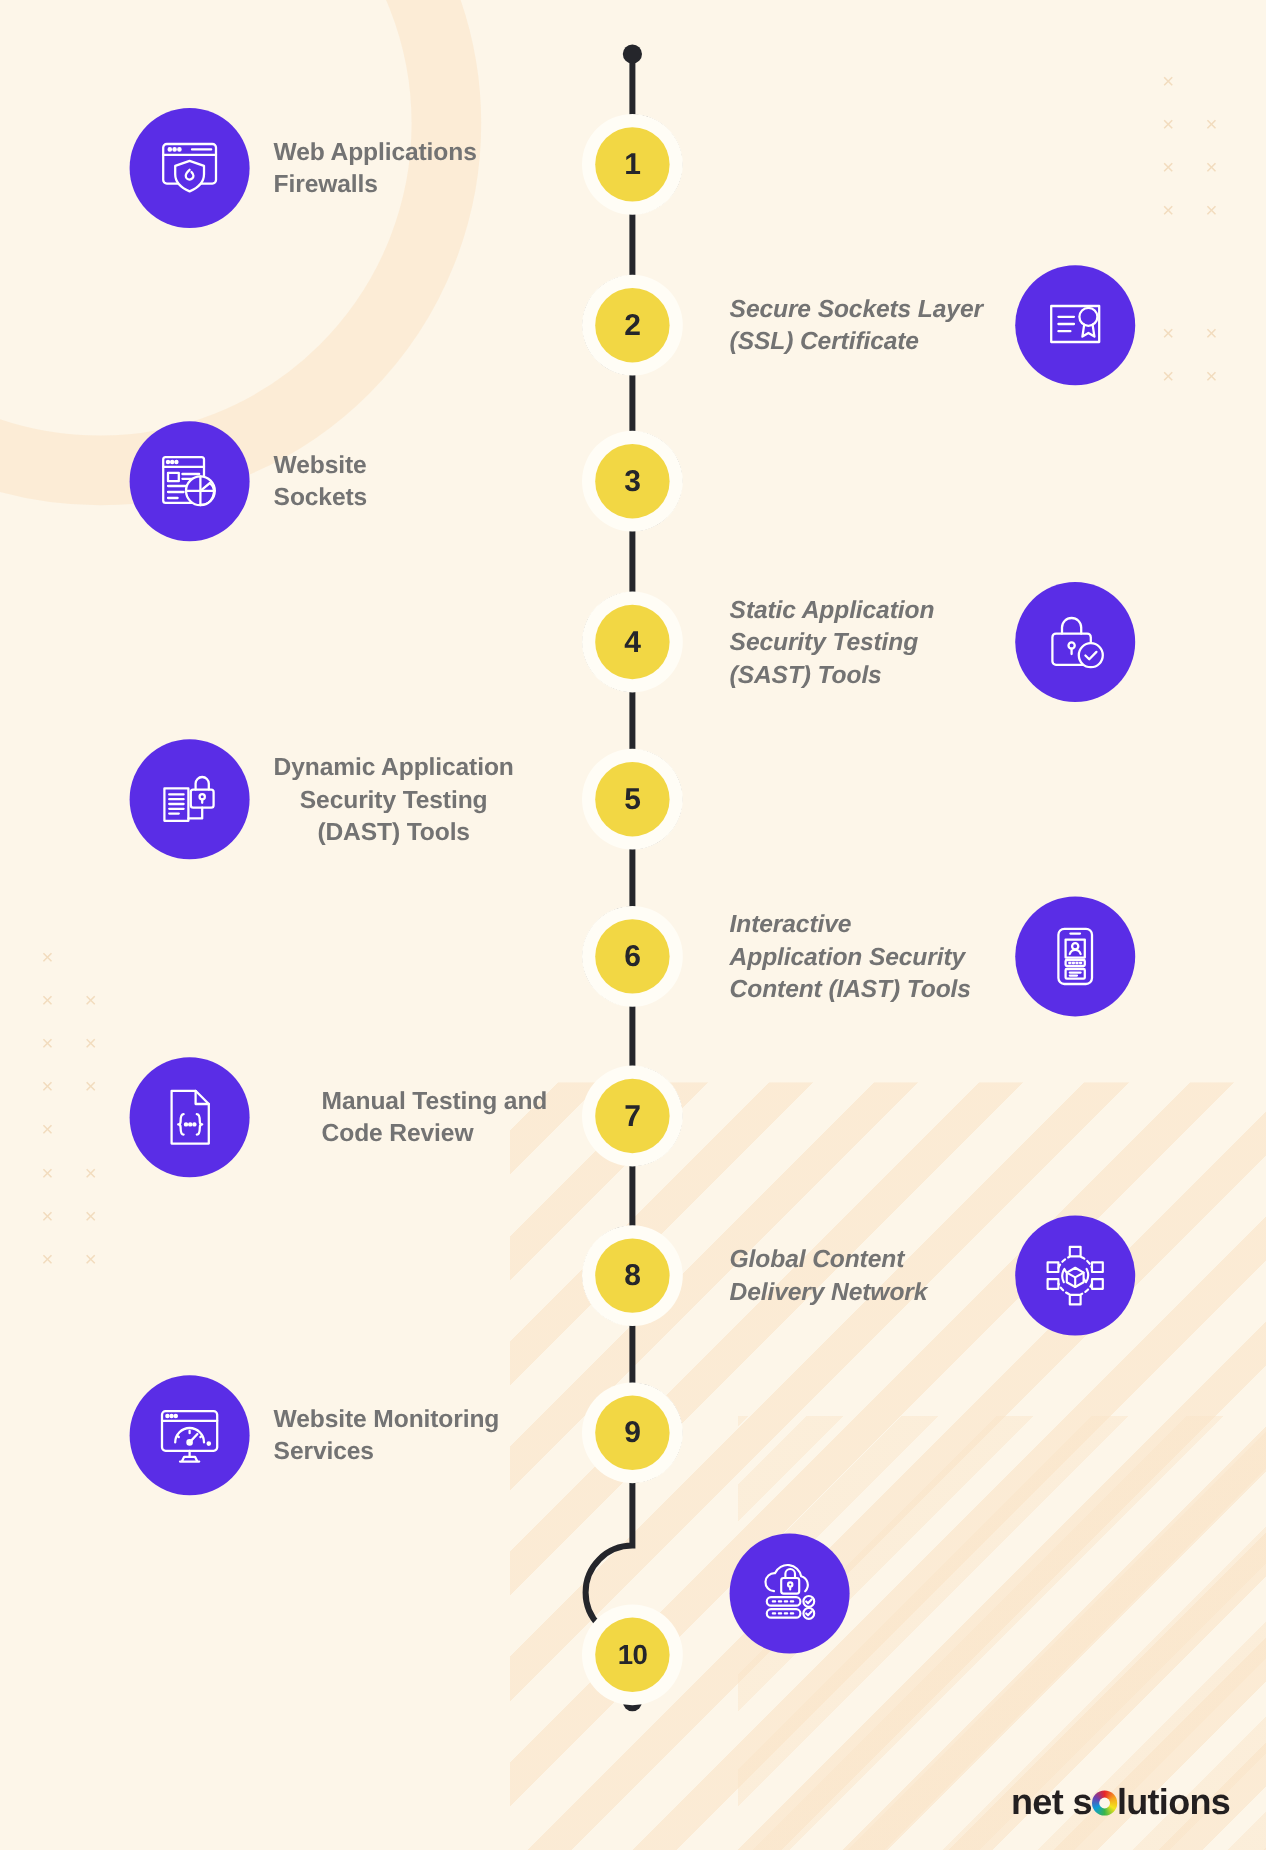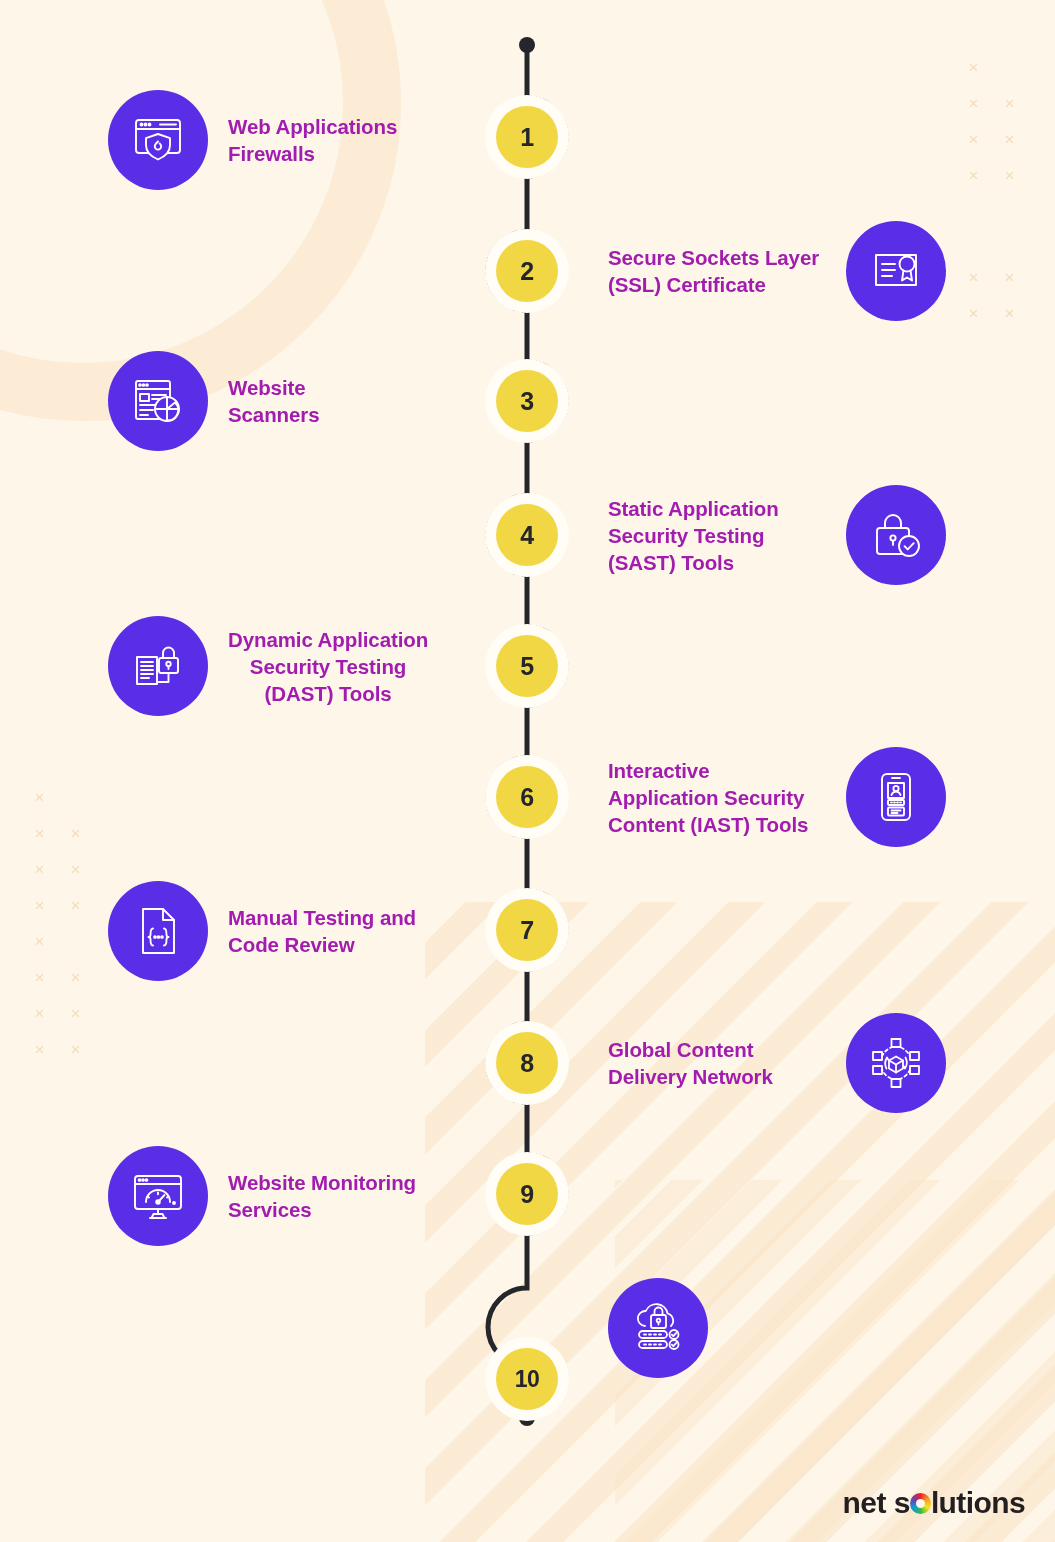--- a/index.html
+++ b/index.html
@@ -87,26 +87,26 @@
     background:#5A2DE6;
     display:flex;align-items:center;justify-content:center;
     box-shadow:0 0 0 0 rgba(0,0,0,0);
   }
   .iconcircle svg{display:block;}
 
   .itemlabel{
     font-size:20.5px;
     line-height:27px;
     font-weight:bold;
-    color:#a21caf;
+    color:#737373;
     letter-spacing:-.1px;
     white-space:pre-line;
   }
   .row.left .itemlabel{margin-left:20px;}
-  .row.right .itemlabel{margin-right:18px;width:220px;}
+  .row.right .itemlabel{margin-right:18px;width:220px;font-style:italic;}
 
   
   .logo{
     position:absolute;
     right:30px;bottom:22px;
     display:flex;align-items:baseline;
     font-size:30px;
     font-weight:bold;
     letter-spacing:-.6px;
     color:#231F20;
@@ -224,21 +224,21 @@
             <circle cx="13.5" cy="12" r=".9"></circle>
             <circle cx="17" cy="12" r=".9"></circle>
     <rect x="10" y="21" width="9" height="7"></rect>
             <path d="M22 22h14M22 26h14M10 32h26M10 37h13M10 42h8"></path>
     <circle cx="37" cy="36" r="12" fill="#5A2DE6"></circle>
     <path d="M25 36h24M37 24v24"></path>
     <path d="M37 36l8-6.5a10.5 10.5 0 01-8 18"></path>
   </svg>
         </div>
         <div class="itemlabel">Website
-Scanners</div>
+Sockets</div>
       </div>
       <div class="row right" style="top: 485px; align-items: center;">
         <div class="itemlabel">Static Application
 Security Testing
 (SAST) Tools</div>
         <div class="iconcircle">
           <svg width="56" height="56" viewBox="0 0 56 56" fill="none" stroke="#fff" stroke-width="1.9" stroke-linecap="round" stroke-linejoin="round">
     <rect x="9" y="21" width="32" height="26" rx="3"></rect>
     <path d="M17 21v-5a8 8 0 0116 0v5"></path>
     <circle cx="25" cy="31" r="2.6"></circle>
@@ -275,21 +275,21 @@
     <rect x="20" y="14" width="16" height="15"></rect>
     <circle cx="28" cy="19.5" r="2.6"></circle>
             <path d="M23.5 26c.8-2.4 2.6-3.4 4.5-3.4s3.7 1 4.5 3.4"></path>
     <rect x="20" y="31" width="16" height="5" rx="1"></rect>
     <path d="M23 33.5h1M26 33.5h1M29 33.5h1M32 33.5h1"></path>
     <rect x="20" y="38.5" width="16" height="8" rx="1"></rect>
     <path d="M23.5 41.5h9M23.5 44h6"></path>
   </svg>
         </div>
       </div>
-      <div class="row left" style="top: 881px;">
+      <div class="row left" style="top: 881px; gap: 40px;">
         <div class="iconcircle">
           <svg width="56" height="56" viewBox="0 0 56 56" fill="none" stroke="#fff" stroke-width="1.9" stroke-linecap="round" stroke-linejoin="round">
     <path d="M13 6h20l11 11v33H13z"></path>
     <path d="M33 6v11h11"></path>
     <path d="M23 25.5c-2.5 0-2.5 3.5-2.5 6s-2 2.5-2 2.5 2 0 2 2.5-0 6 2.5 6"></path>
     <path d="M34 25.5c2.5 0 2.5 3.5 2.5 6s2 2.5 2 2.5-2 0-2 2.5 0 6-2.5 6"></path>
     <circle cx="25" cy="34" r=".9" fill="#fff"></circle>
             <circle cx="28.5" cy="34" r=".9" fill="#fff"></circle>
             <circle cx="32" cy="34" r=".9" fill="#fff"></circle>
   </svg>

